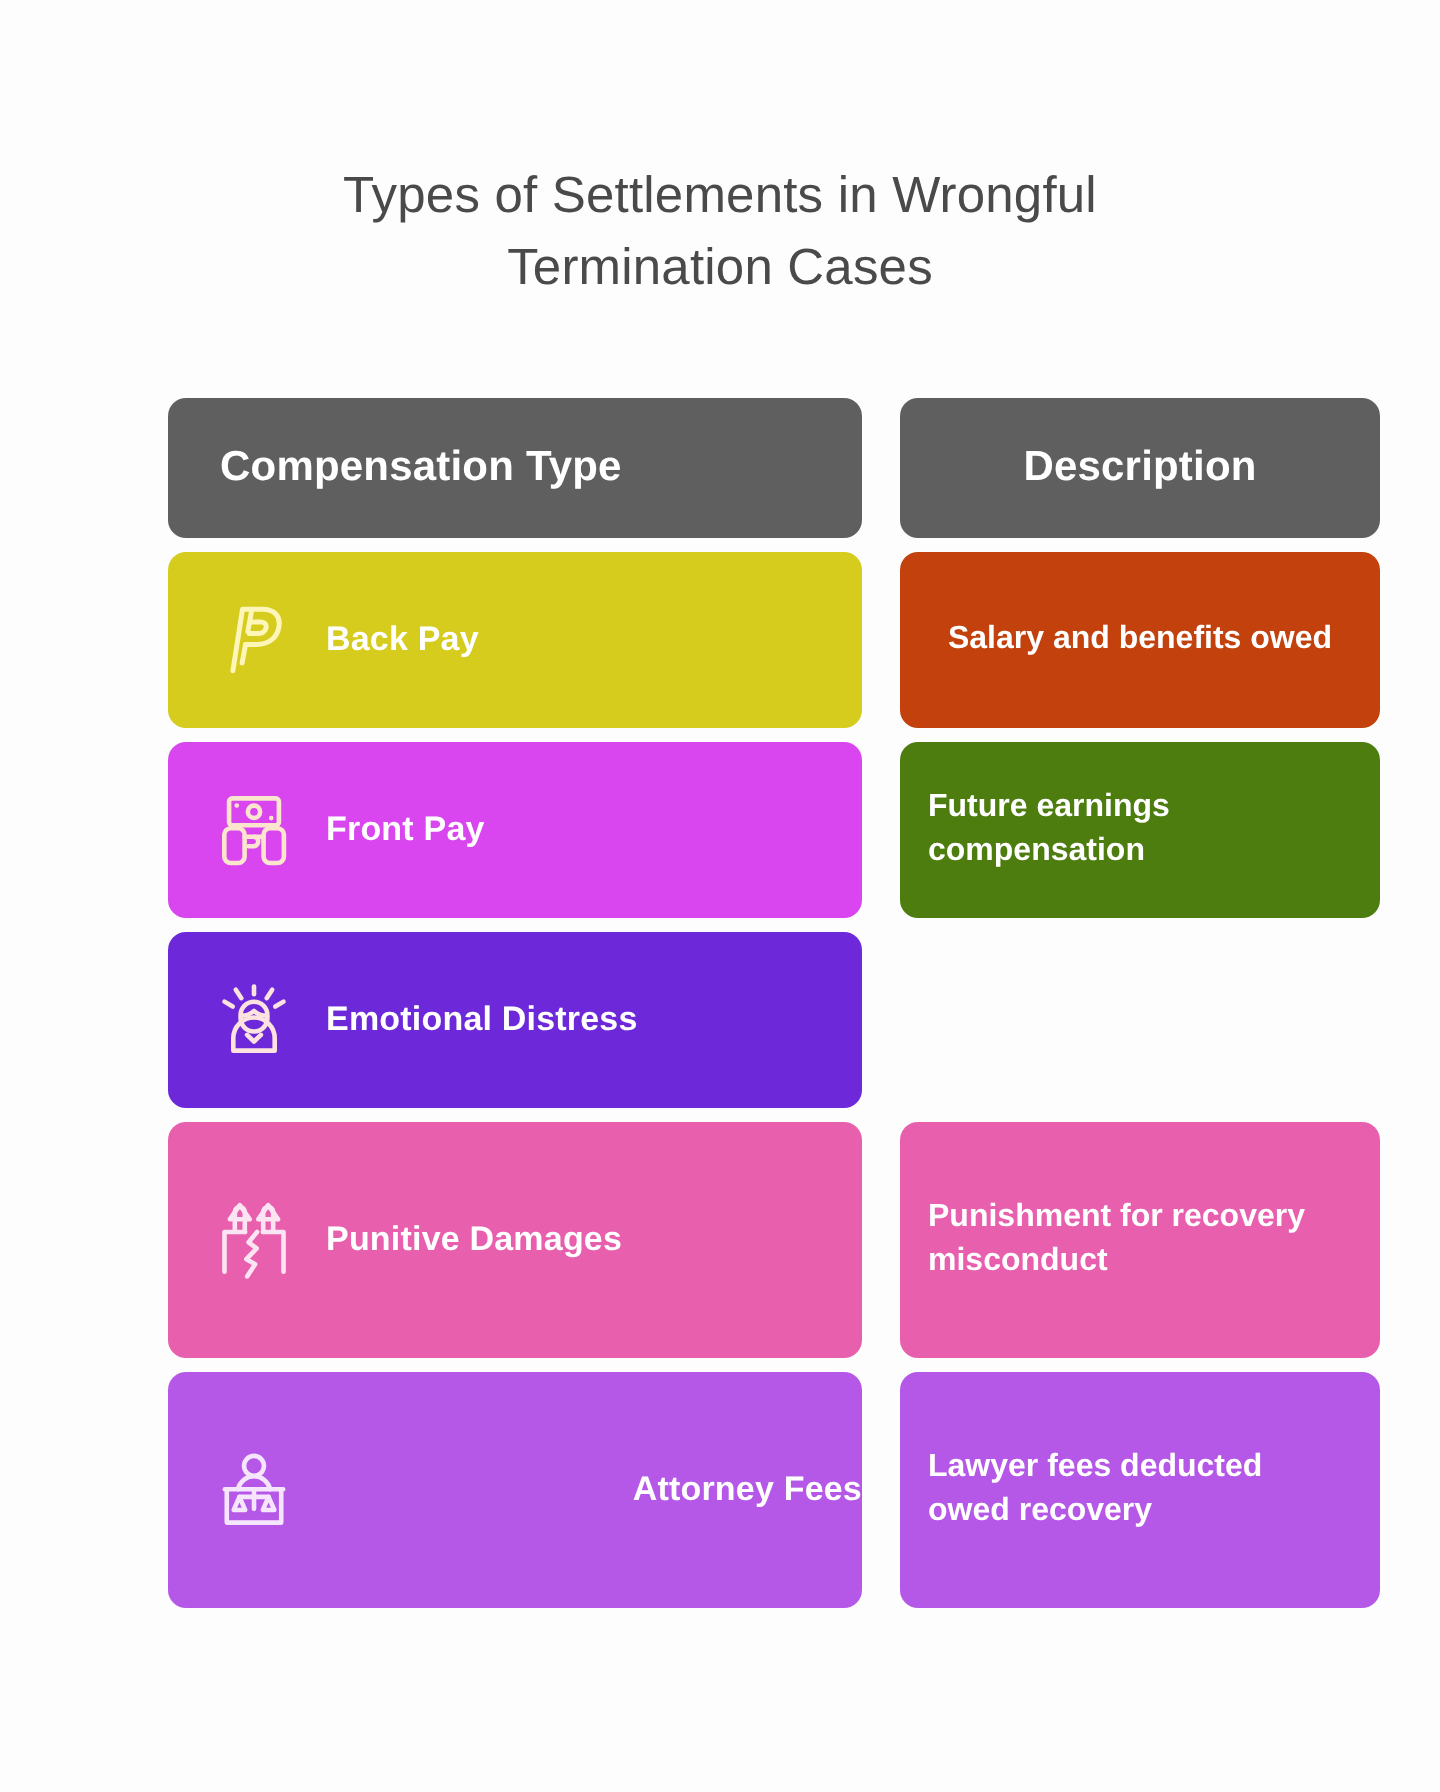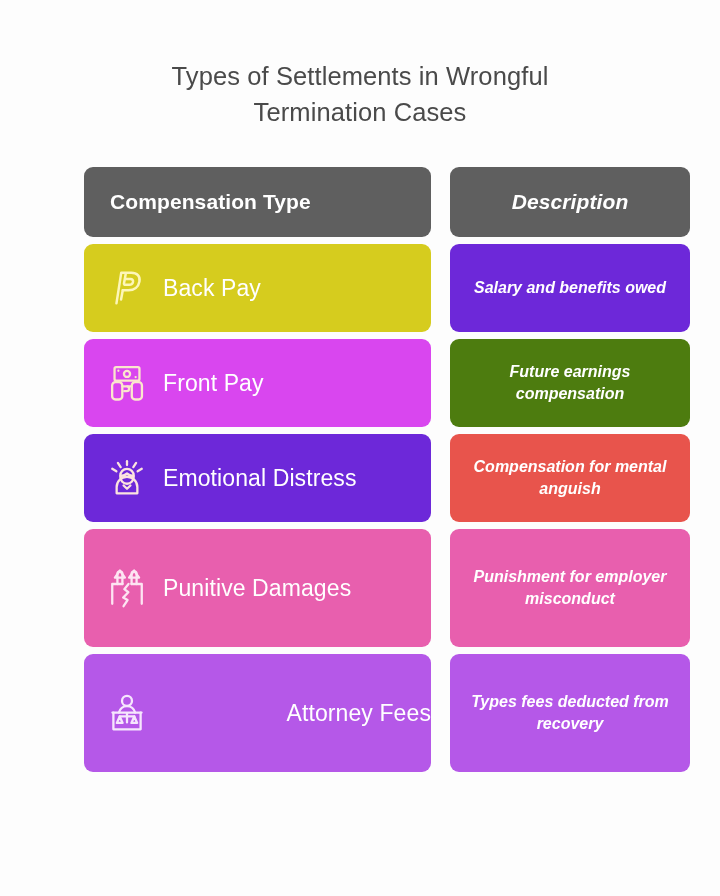--- a/index.html
+++ b/index.html
@@ -17,34 +17,35 @@
     position: relative;
     width: 720px;
     height: 896px;
     box-sizing: border-box;
   }
 
   
   .title-block {
     padding-top: 58px;
     text-align: center;
+    margin-top: 22px;
   }
   .title {
     margin: 0 auto;
     width: 470px;
     font-size: 25.5px;
     line-height: 36px;
     font-weight: 400;
     color: #4a4a4a;
     letter-spacing: 0.1px;
   }
 
   
   .table {
-    margin: 8px auto;
+    margin: 18px auto;
     padding-top: 29px;
     width: 552px;
     display: flex;
     flex-direction: column;
     gap: 7px;
   }
   .row {
     display: flex;
     gap: 19px;
     align-items: stretch;
@@ -58,23 +59,22 @@
   .cell-type {
     width: 347px;
     flex: 0 0 347px;
     padding-left: 20px;
     gap: 13px;
   }
   .cell-desc {
     width: 240px;
     flex: 0 0 240px;
     justify-content: center;
-    text-align: center;
+    text-align: left;
     padding: 6px 14px;
-    font-style: italic;
   }
 
   
   .row-header .cell {
     background: #5f5f5f;
     height: 70px;
   }
   .row-header .cell-type {
     padding-left: 26px;
   }
@@ -87,22 +87,22 @@
 
   
   .row-data .cell {
     min-height: 88px;
   }
   .row-tall .cell {
     min-height: 118px;
   }
   .type-label {
     color: #ffffff;
-    font-size: 23px;
-    font-weight: 400;
+    font-size: 17px;
+    font-weight: 700;
     letter-spacing: 0.1px;
     white-space: nowrap;
   }
   .desc-text {
     color: #ffffff;
     font-size: 16px;
     font-weight: 700;
     line-height: 22px;
   }
   .icon {
@@ -142,21 +142,21 @@
         <span class="icon">
           <svg viewBox="0 0 48 48" fill="none" stroke="#fdf6b8" stroke-width="2.6" stroke-linecap="round" stroke-linejoin="round">
             <path d="M13 40 L18 8 L28.5 8 C34.5 8 38 11.5 37 17.2 C36 23 31.5 26.3 25.5 26.3 L19.6 26.3"></path>
             <path d="M20.8 19.5 L22.6 9.6"></path>
             <path d="M19.6 26.3 L17.8 36"></path>
             <path d="M22.4 14.6 L27.6 14.6 C29.6 14.6 30.6 15.9 30.3 17.6 C30 19.4 28.4 20.6 26.3 20.6 L21.4 20.6"></path>
           </svg>
         </span>
         <span class="type-label">Back Pay</span>
       </div>
-      <div class="cell cell-desc" style="background: #6d28d9;">
+      <div class="cell cell-desc" style="background: #c2410c;">
         <span class="desc-text">Salary and benefits owed</span>
       </div>
     </div>
 
     <div class="row row-data">
       <div class="cell cell-type" style="background: #d946ef;">
         <span class="icon">
           <svg viewBox="0 0 48 48" fill="none" stroke="#fbe6cd" stroke-width="2.4" stroke-linecap="round" stroke-linejoin="round">
             <rect x="11" y="7.5" width="26" height="14" rx="1.6"></rect>
             <circle cx="24" cy="14.5" r="3.2"></circle>
@@ -185,60 +185,57 @@
             <path d="M20.4 31.8 L24 35.2 L27.6 31.8"></path>
             <path d="M24 10.5 v-4"></path>
             <path d="M17.4 12.6 L14.5 8.2"></path>
             <path d="M30.6 12.6 L33.5 8.2"></path>
             <path d="M12.9 17 L8.6 14.4"></path>
             <path d="M35.1 17 L39.4 14.4"></path>
           </svg>
         </span>
         <span class="type-label">Emotional Distress</span>
       </div>
-      <div class="cell cell-desc" style="background: rgb(232, 84, 76);">
-        <span class="desc-text">Compensation for mental anguish</span>
-      </div>
     </div>
 
     <div class="row row-data row-tall">
       <div class="cell cell-type" style="background: rgb(232, 95, 174);">
         <span class="icon">
           <svg viewBox="0 0 48 48" fill="none" stroke="#fde4f2" stroke-width="2.4" stroke-linecap="round" stroke-linejoin="round">
             <path d="M19.4 19.8 L8.6 19.8 L8.6 40.5"></path>
             <path d="M28.6 19.8 L39.4 19.8 L39.4 40.5"></path>
             <path d="M14 19.8 L14 9.4 a2.6 2.6 0 0 1 5.2 0 L19.2 19.8"></path>
             <path d="M28.8 19.8 L28.8 9.4 a2.6 2.6 0 0 1 5.2 0 L34 19.8"></path>
             <path d="M11.4 13.2 L16.6 5.8 L21.8 13.2 z"></path>
             <path d="M26.2 13.2 L31.4 5.8 L36.6 13.2 z"></path>
             <path d="M25.6 19.8 L21.2 25.2 L25.4 28.4 L20 34 L24.6 36.6 L20.4 43"></path>
           </svg>
         </span>
         <span class="type-label">Punitive Damages</span>
       </div>
       <div class="cell cell-desc" style="background: rgb(232, 95, 174);">
-        <span class="desc-text">Punishment for employer misconduct</span>
+        <span class="desc-text">Punishment for recovery misconduct</span>
       </div>
     </div>
 
     <div class="row row-data row-tall">
       <div class="cell cell-type" style="background: rgb(181, 88, 232); justify-content: space-between;">
         <span class="icon">
           <svg viewBox="0 0 48 48" fill="none" stroke="#f6e6fd" stroke-width="2.4" stroke-linecap="round" stroke-linejoin="round">
             <circle cx="24" cy="11.4" r="5.2"></circle>
             <path d="M15.6 23.6 a8.6 8.6 0 0 1 16.8 0"></path>
             <path d="M8.8 23.6 h30.4"></path>
             <path d="M9.8 23.6 L9.8 41 L38.2 41 L38.2 23.6"></path>
             <path d="M24 24.2 v9.6"></path>
             <path d="M16.4 27.6 h15.2"></path>
             <path d="M16.4 27.6 L13.4 34.4 h6 z"></path>
             <path d="M31.6 27.6 L28.6 34.4 h6 z"></path>
           </svg>
         </span>
         <span class="type-label">Attorney Fees</span>
       </div>
       <div class="cell cell-desc" style="background: rgb(181, 88, 232);">
-        <span class="desc-text">Types fees deducted from recovery</span>
+        <span class="desc-text">Lawyer fees deducted owed recovery</span>
       </div>
     </div>
 
   </div>
 </div>
 
 </body></html>

